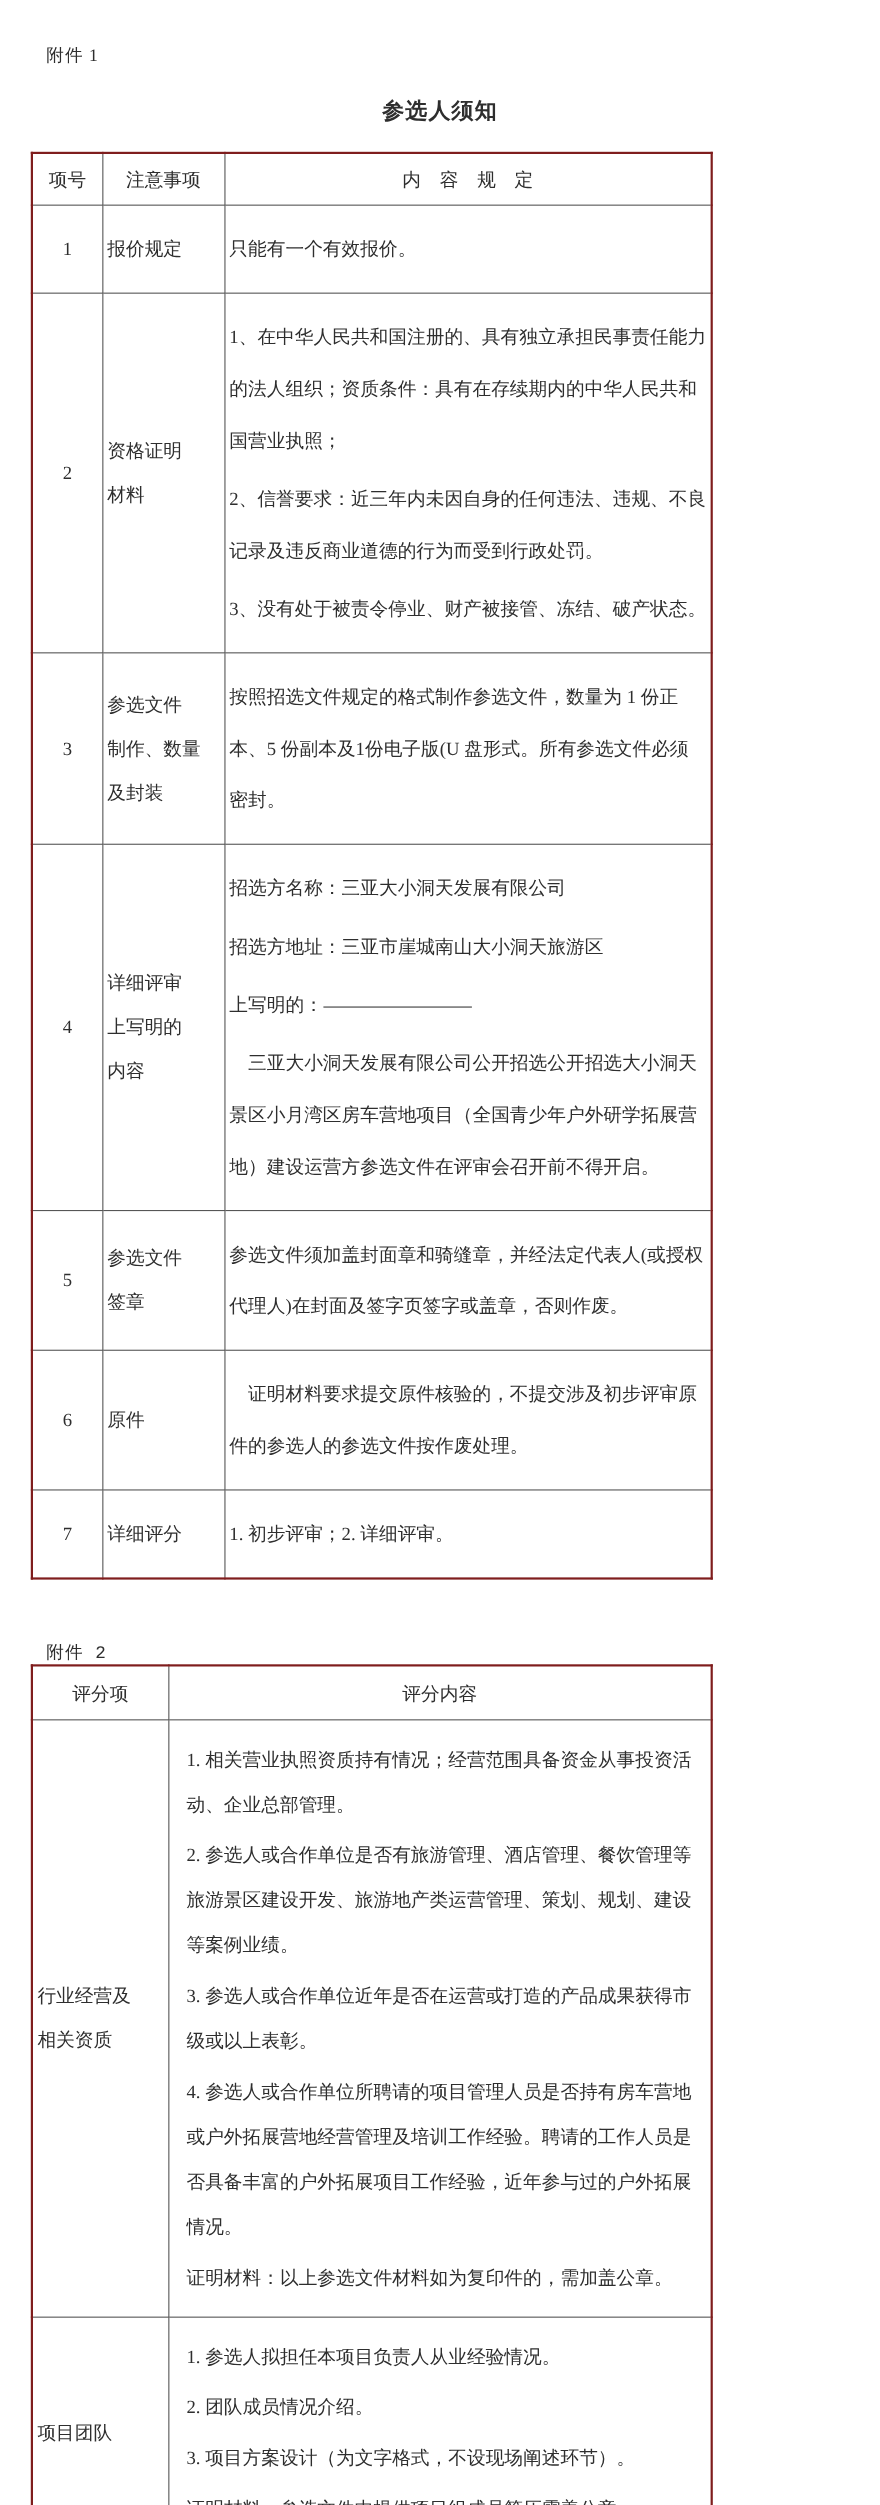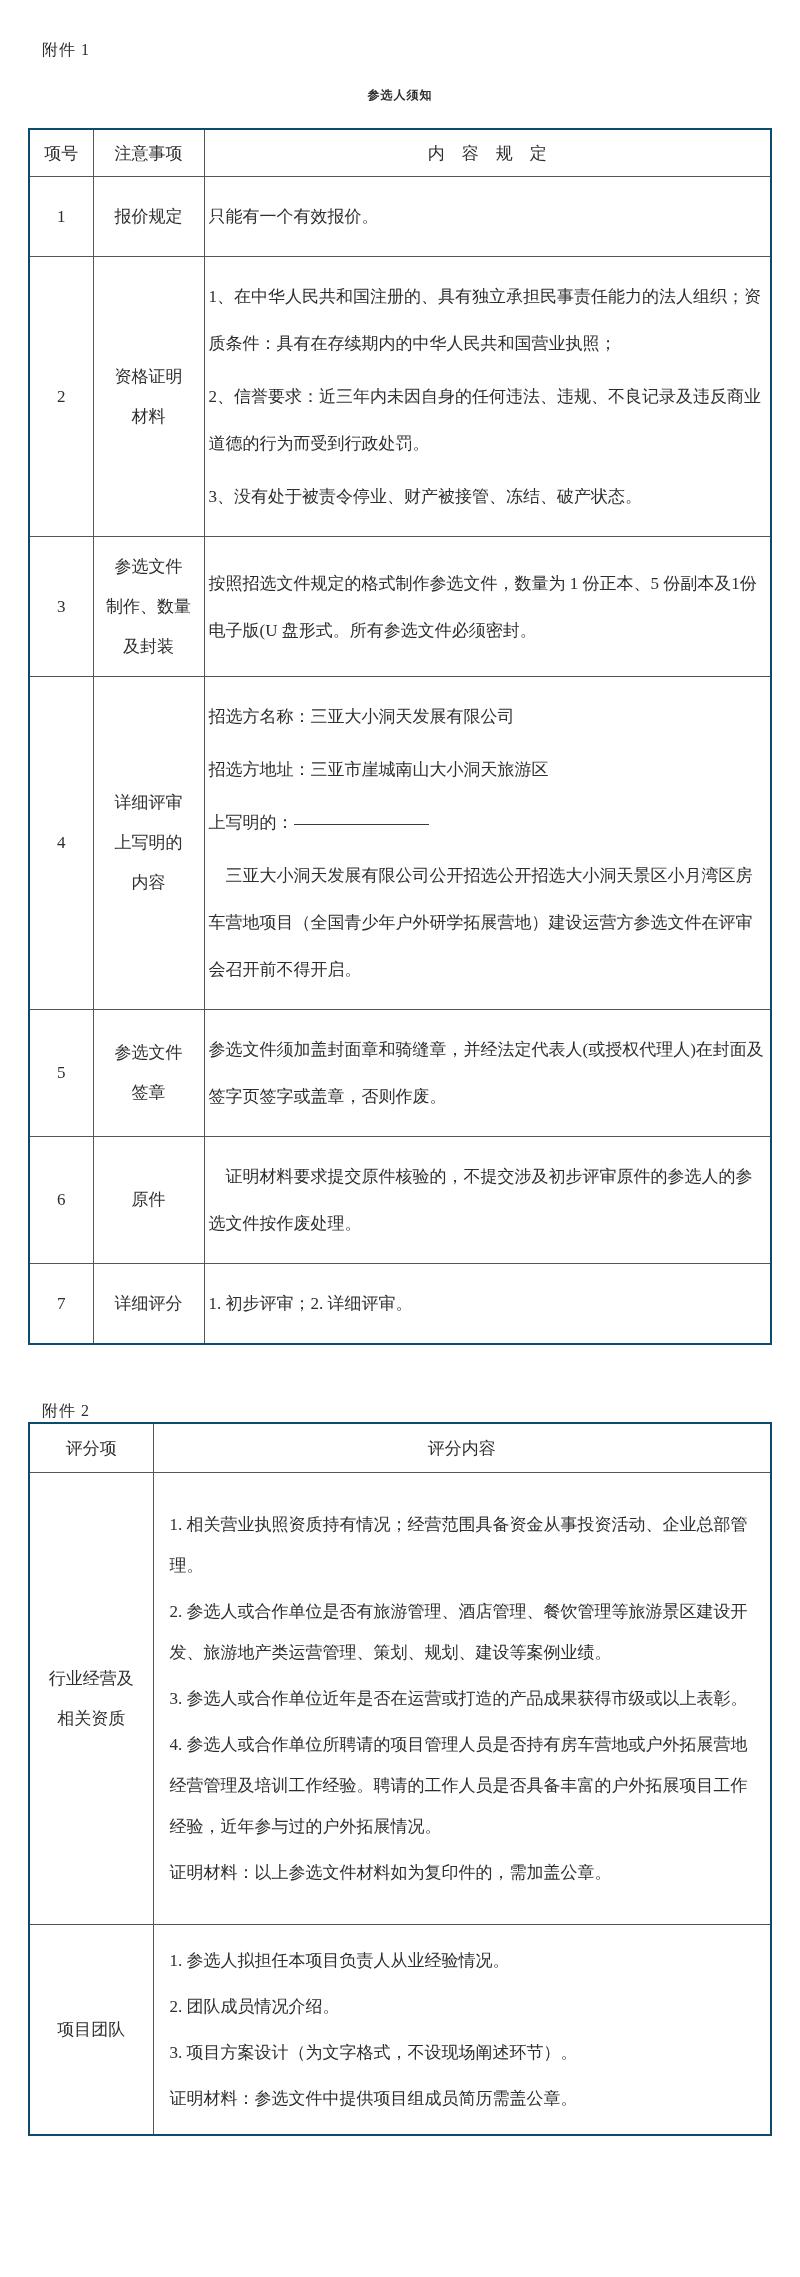--- a/index.html
+++ b/index.html
@@ -5,43 +5,43 @@
   html,body{margin:0;padding:0;background:#ffffff;}
   body{
     width:800px;min-height:2277px;
     font-family:"Liberation Serif","DejaVu Serif",serif;
     color:#2e2e2e;
     -webkit-font-smoothing:antialiased;
   }
   .page{padding:40px 28px 0 28px;}
   .attach-label{font-size:16px;letter-spacing:1px;margin:0 0 0 14px;}
   .doc-title{
-    text-align:center;font-size:12px;font-weight:bold;
+    text-align:center;font-size:20px;font-weight:bold;
     letter-spacing:1px;margin:26px 0 24px 0;
   }
   .doc-title.second{margin-top:24px;}
   table.doc{
-    width:744px;border-collapse:collapse;table-layout:fixed;
-    border:2px solid #0c4a6e;
+    width:620px;border-collapse:collapse;table-layout:fixed;
+    border:2px solid #7f1d1d;
   }
   table.doc td,table.doc th{
     border:1px solid #565656;
     vertical-align:middle;
     font-weight:normal;
     font-size:17px;
   }
   
   table.notice col.c-no{width:64px;}
   table.notice col.c-item{width:111px;}
   
   table.scoring col.c-item{width:124px;}
 
   th.head{height:44px;text-align:center;font-size:17px;}
   td.no-cell{text-align:center;font-size:16px;}
-  td.item-cell{text-align:center;line-height:40px;padding:6px 4px;}
+  td.item-cell{line-height:40px;padding:6px 4px;}
   td.item-cell span{display:block;}
   td.content-cell{padding:10px 4px;line-height:47px;text-align:left;}
   td.content-cell p{margin:6px 0;}
   .indent{text-indent:1em;}
   .t2 td.content-cell{line-height:41px;padding:10px 16px;}
   .t2 td.content-cell p{margin:5px 0;}
   .blank-line{
     display:inline-block;width:135px;height:1px;
     border-bottom:1.5px solid #3a3a3a;vertical-align:baseline;
     transform:translateY(-3px);
@@ -50,21 +50,21 @@
   .row-min-h2{height:276px;}
   .row-min-h3{height:140px;}
   .row-min-h4{height:278px;}
   .row-min-h5{height:92px;}
   .row-min-h6{height:106px;}
   .row-min-h7{height:68px;}
   .t2 .row-a{height:452px;}
   .t2 .row-b{height:164px;}
   .t2 th.head{height:46px;}
 
-  .attach2-label{margin-top:56px;}
+  .attach2-label{margin-top:56px;font-family:Liberation Mono, monospace;}
 </style>
 </head>
 <body>
 
 <div class="page">
 
   <p class="attach-label">附件 1</p>
 
   <h1 class="doc-title">参选人须知</h1>
 

